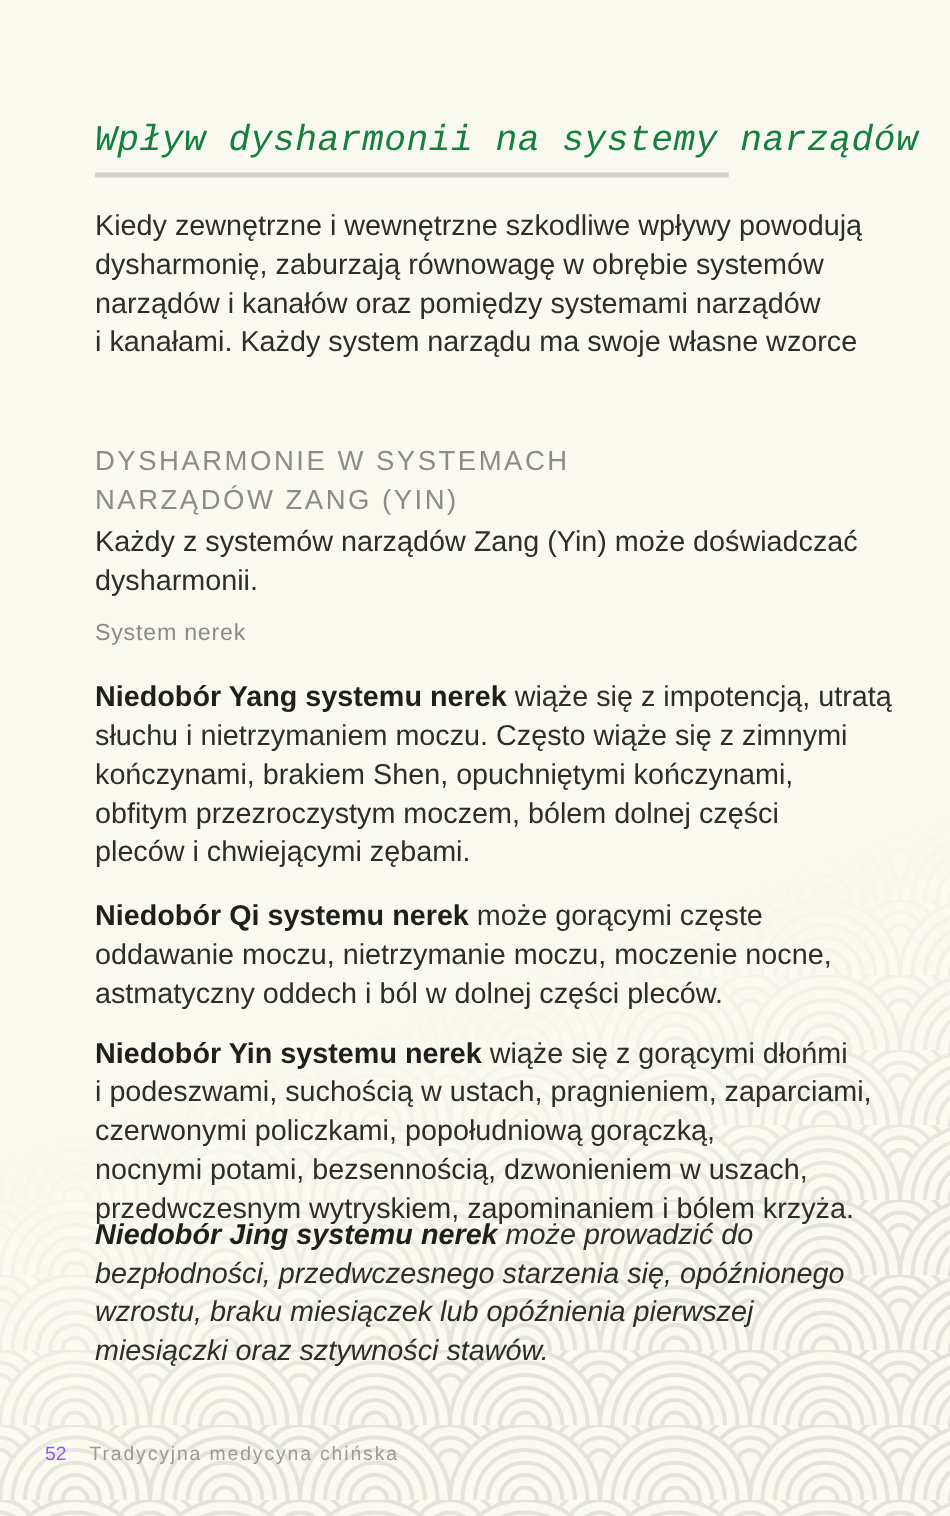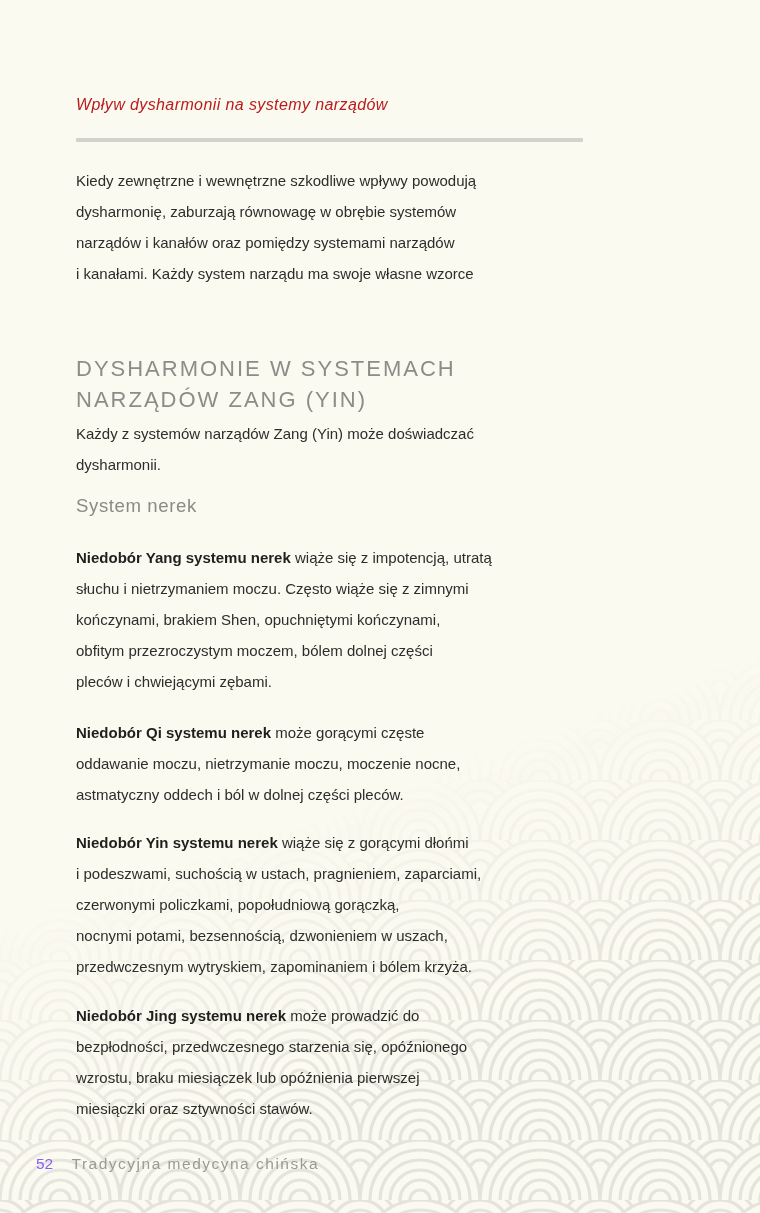--- a/index.html
+++ b/index.html
@@ -27,42 +27,42 @@
       left: 76px;
       top: 0;
       width: 600px;
       z-index: 1;
     }
     .title {
       position: absolute;
       top: 96px;
       left: 0;
       margin: 0;
-      font-family: Liberation Sans, sans-serif;
+      font-family: Liberation Mono, monospace;
       font-style: italic;
       font-weight: normal;
-      font-size: 16px;
+      font-size: 29px;
       letter-spacing: 0.4px;
-      color: #b91c1c;
+      color: #15803d;
       white-space: nowrap;
     }
     .title-rule {
       position: absolute;
       top: 138px;
       left: 0;
       width: 507px;
       height: 4px;
       background: #d3d2cc;
       border-radius: 1px;
     }
     .para {
       position: absolute;
       left: 0;
       margin: 0;
-      font-size: 15px;
+      font-size: 23px;
       line-height: 31px;
       color: #2d2d2b;
       white-space: nowrap;
     }
     .para .line { display: block; }
     .para b { font-weight: bold; color: #1f1f1d; }
     .section-heading {
       position: absolute;
       left: 0;
       top: 353px;
@@ -193,21 +193,21 @@
   </p>
 
   <p class="para" style="top:827px;">
     <span class="line"><b>Niedobór Yin systemu nerek</b><span> wiąże się z gorącymi dłońmi</span></span>
     <span class="line">i podeszwami, suchością w ustach, pragnieniem, zaparciami,</span>
     <span class="line">czerwonymi policzkami, popołudniową gorączką,</span>
     <span class="line">nocnymi potami, bezsennością, dzwonieniem w uszach,</span>
     <span class="line">przedwczesnym wytryskiem, zapominaniem i bólem krzyża.</span>
   </p>
 
-  <p class="para" style="top:1000px;">
+  <p class="para" style="top:972px;font-style:italic;">
     <span class="line"><b>Niedobór Jing systemu nerek</b><span> może prowadzić do</span></span>
     <span class="line">bezpłodności, przedwczesnego starzenia się, opóźnionego</span>
     <span class="line">wzrostu, braku miesiączek lub opóźnienia pierwszej</span>
     <span class="line">miesiączki oraz sztywności stawów.</span>
   </p>
 
 </div>
 
 <div class="footer">
   <span class="page-num">52</span>

